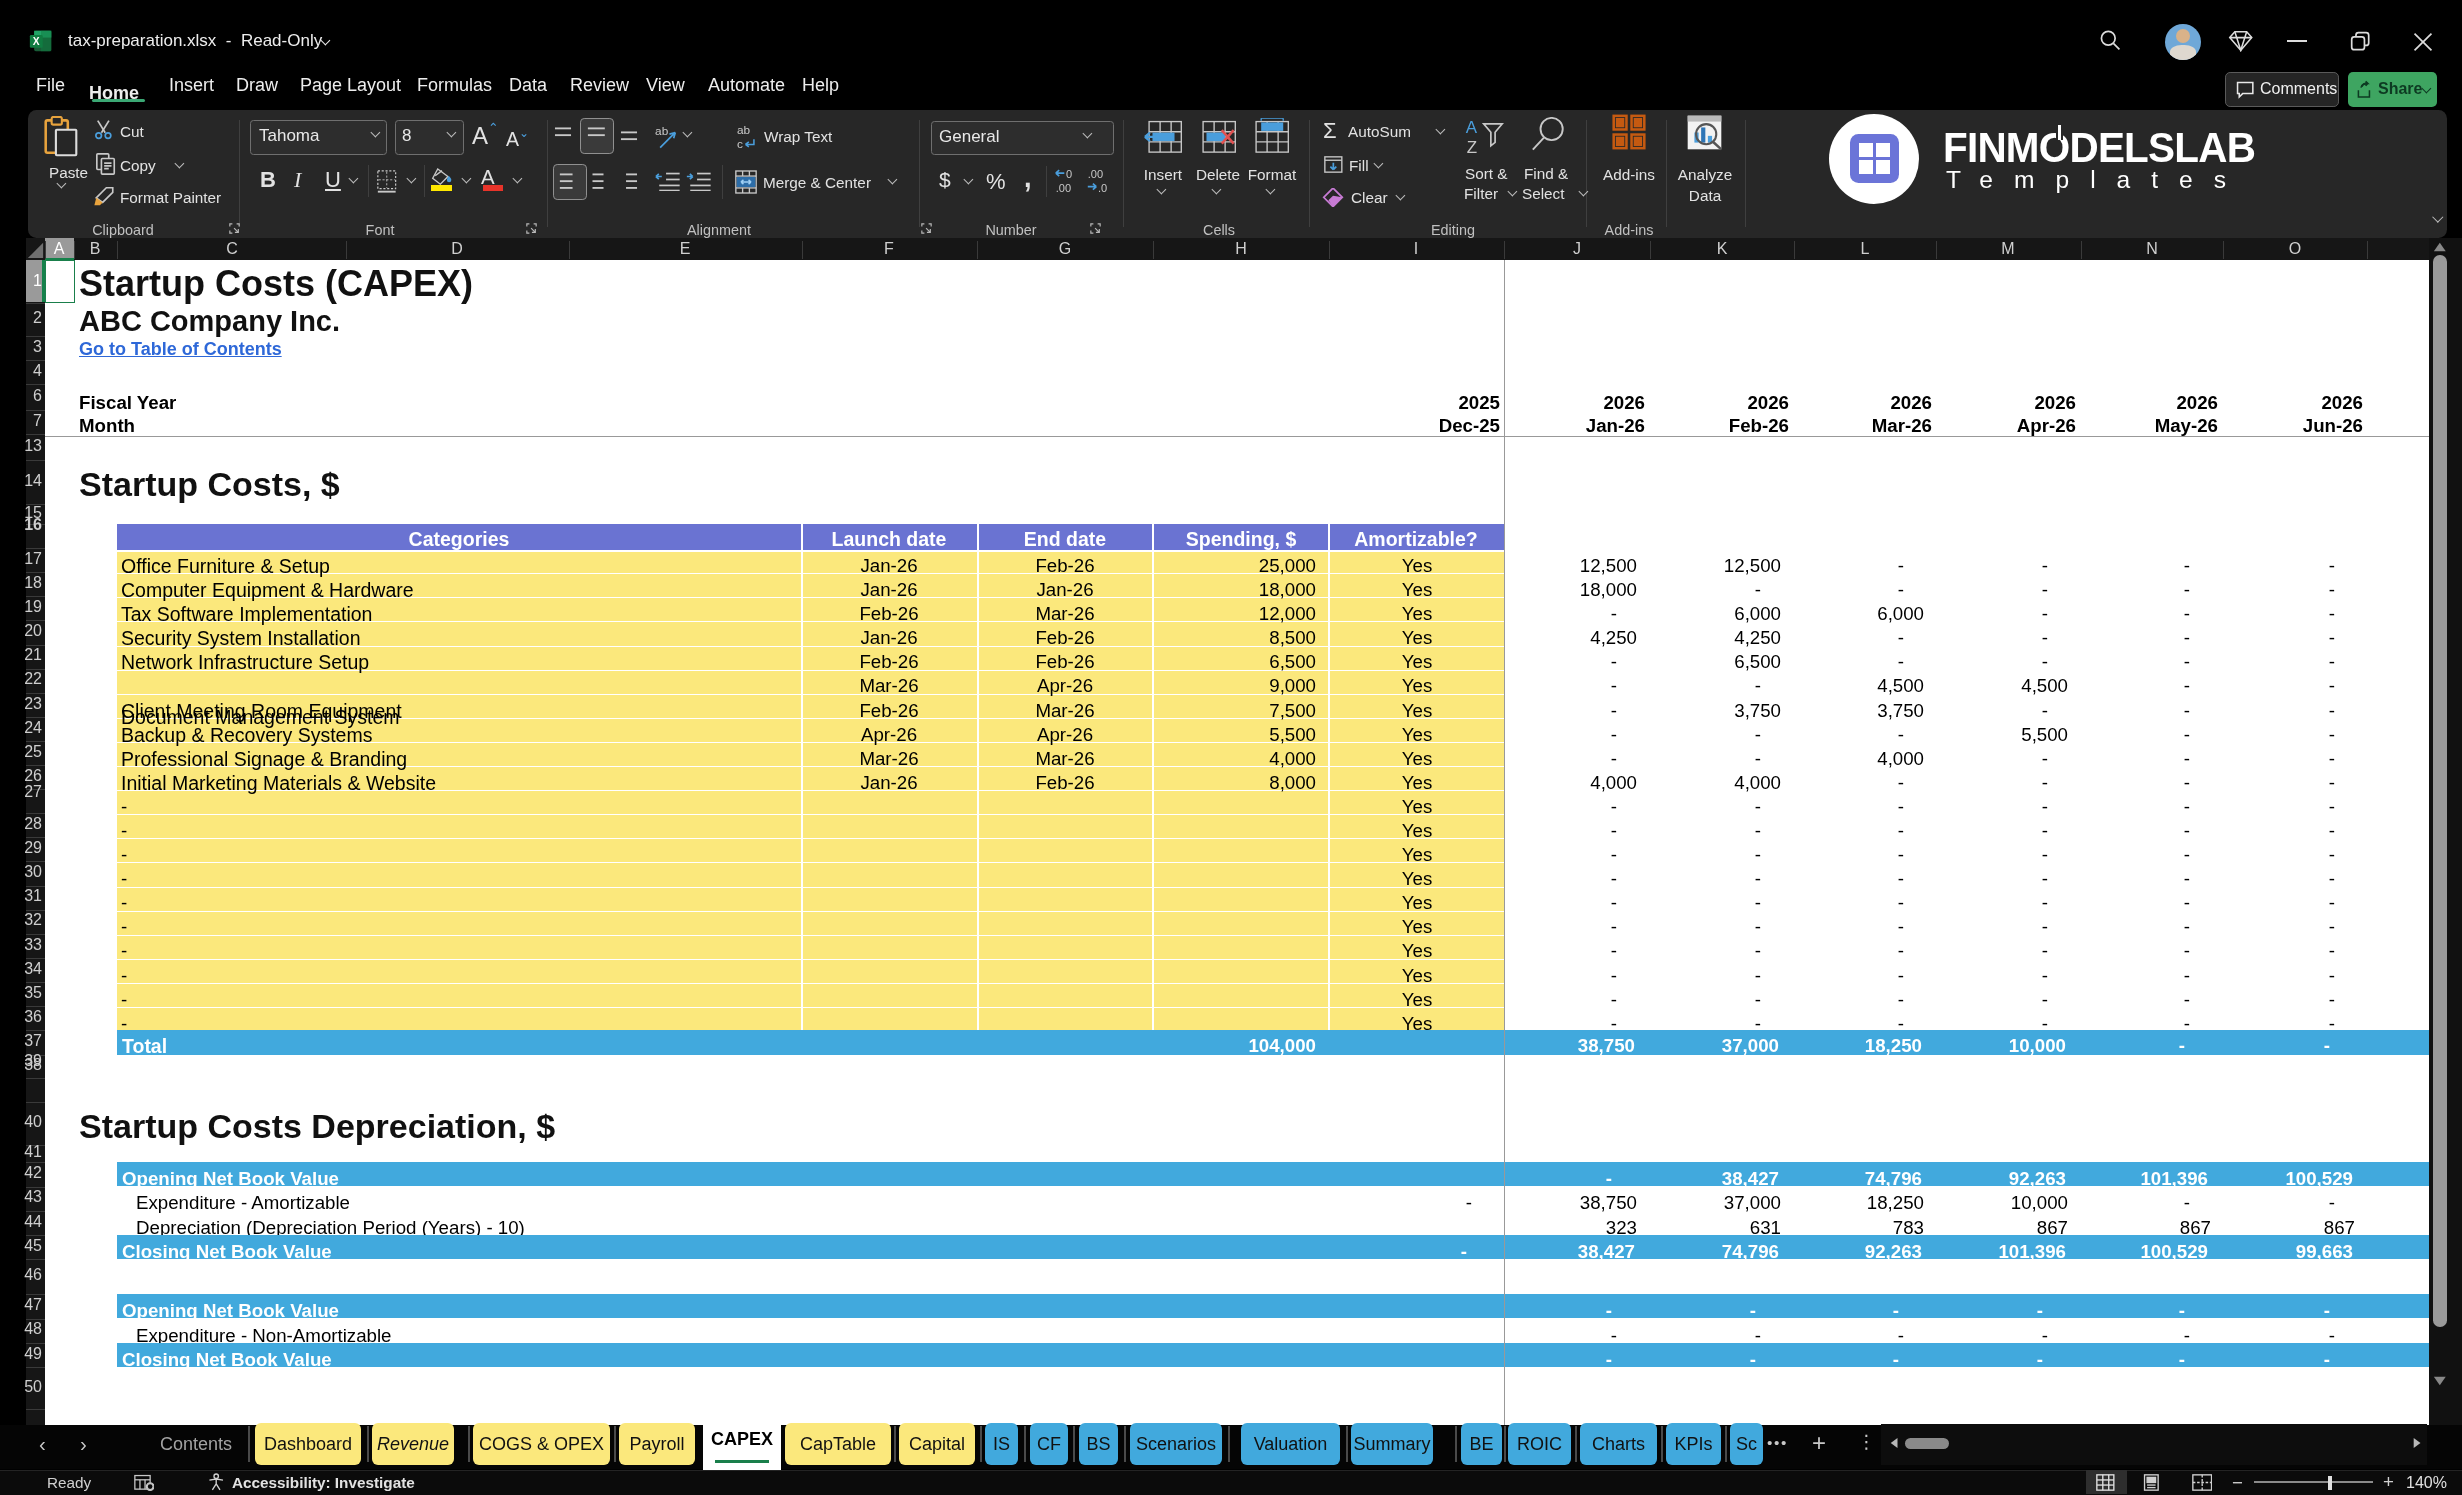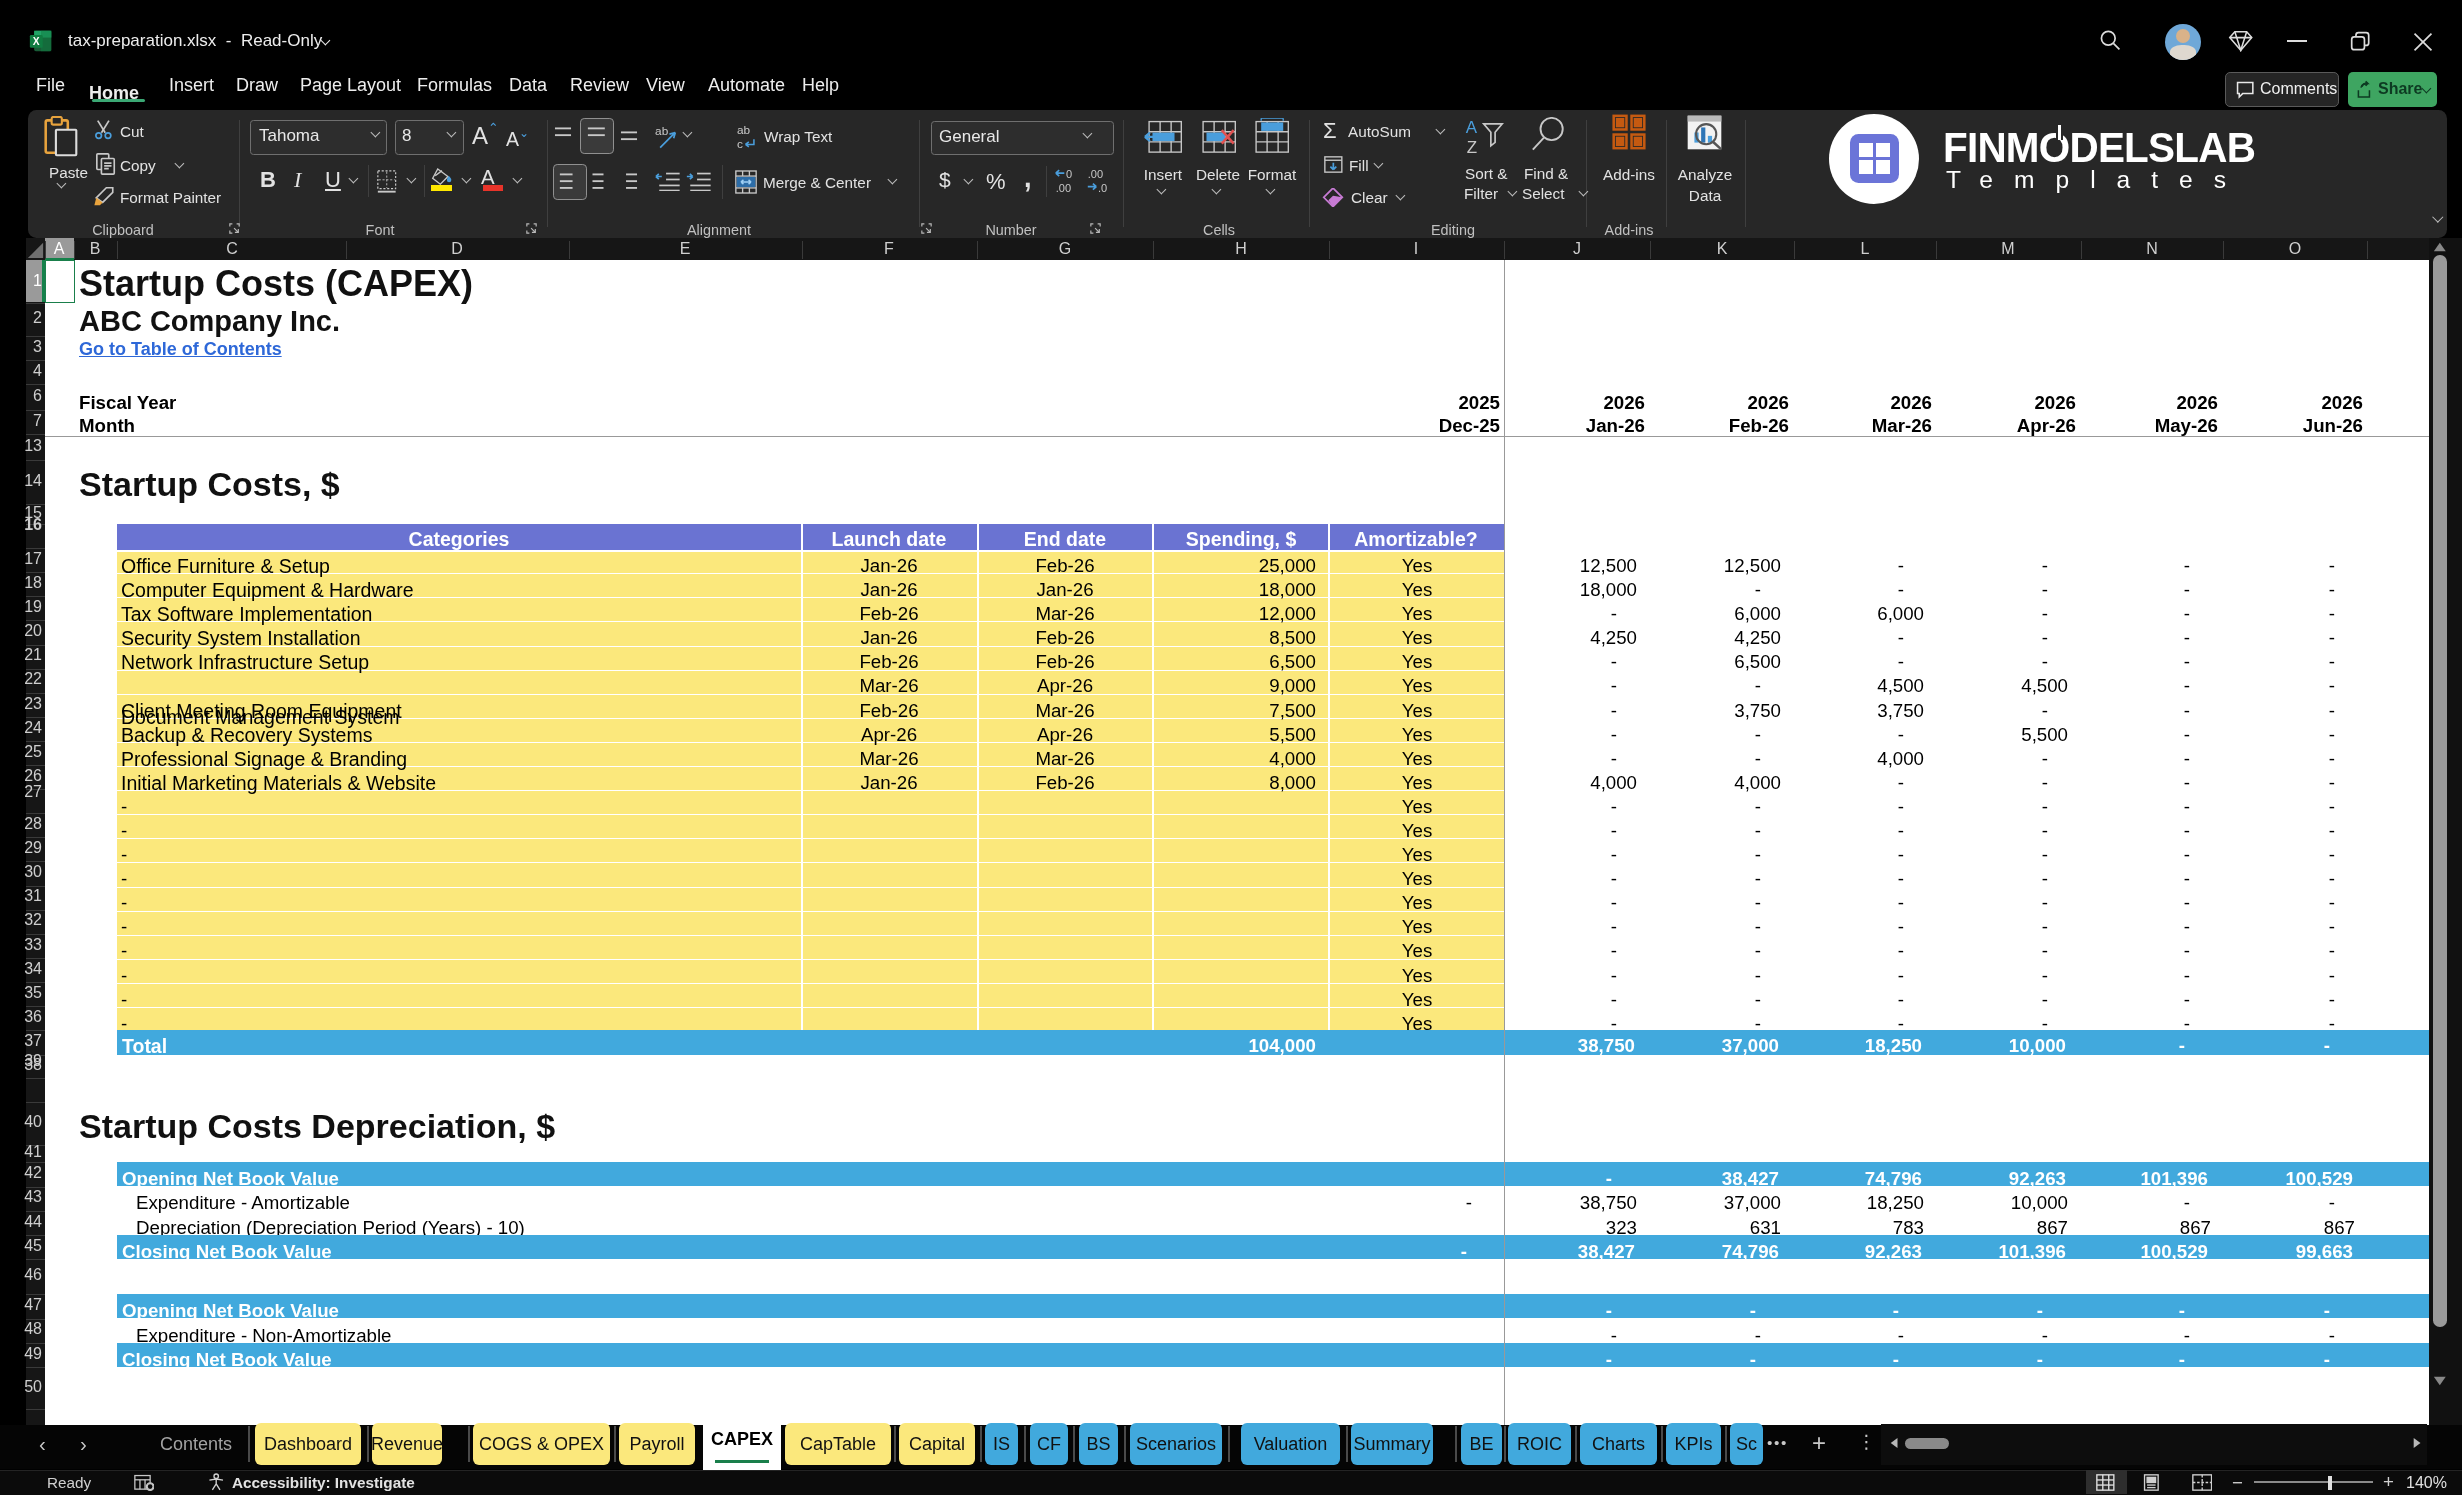--- a/index.html
+++ b/index.html
@@ -810,21 +810,21 @@
 <div class="tsep" style="left:1073px;"></div>
 <div class="tsep" style="left:1124px;"></div>
 <div class="tsep" style="left:1228px;"></div>
 <div class="tsep" style="left:1346px;"></div>
 <div class="tsep" style="left:1455px;"></div>
 <div class="tsep" style="left:1504px;"></div>
 <div class="tsep" style="left:1575px;"></div>
 <div class="tsep" style="left:1661px;"></div>
 <div class="tsep" style="left:1725px;"></div>
 <div class="tab" style="left:255px;width:106px;background:#fbe87c;">Dashboard</div>
-<div class="tab" style="left:372px;width:70px;background:#fbe87c;">Revenue</div>
+<div class="tab" style="left:372px;width:82px;background:#fbe87c;font-style:italic;">Revenue</div>
 <div class="tab" style="left:473px;width:137px;background:#fbe87c;">COGS &amp; OPEX</div>
 <div class="tab" style="left:619px;width:76px;background:#fbe87c;">Payroll</div>
 <div class="tab" style="left:785px;width:106px;background:#fbe87c;">CapTable</div>
 <div class="tab" style="left:899px;width:76px;background:#fbe87c;">Capital</div>
 <div class="tab" style="left:985px;width:33px;background:#41a9dd;">IS</div>
 <div class="tab" style="left:1030px;width:38px;background:#41a9dd;">CF</div>
 <div class="tab" style="left:1079px;width:39px;background:#41a9dd;">BS</div>
 <div class="tab" style="left:1130px;width:92px;background:#41a9dd;">Scenarios</div>
 <div class="tab" style="left:1241px;width:99px;background:#41a9dd;">Valuation</div>
 <div class="tab" style="left:1351px;width:82px;background:#41a9dd;">Summary</div>

